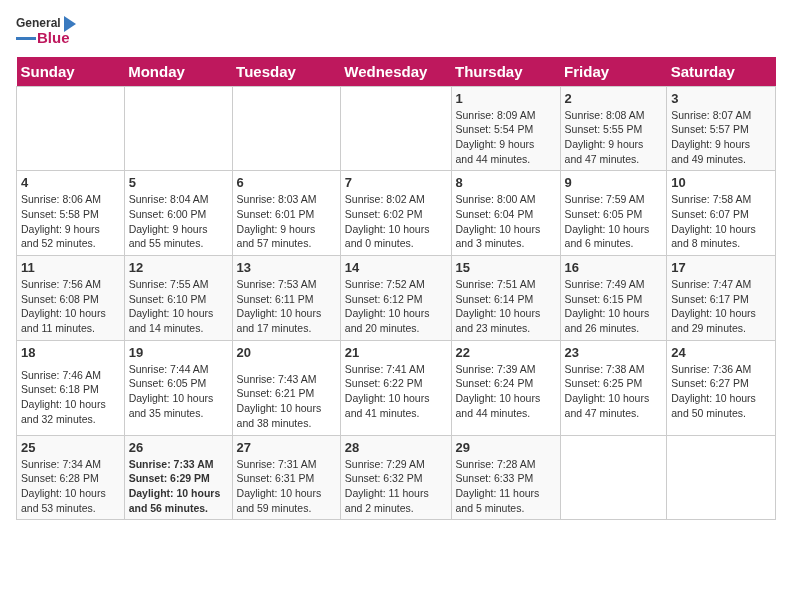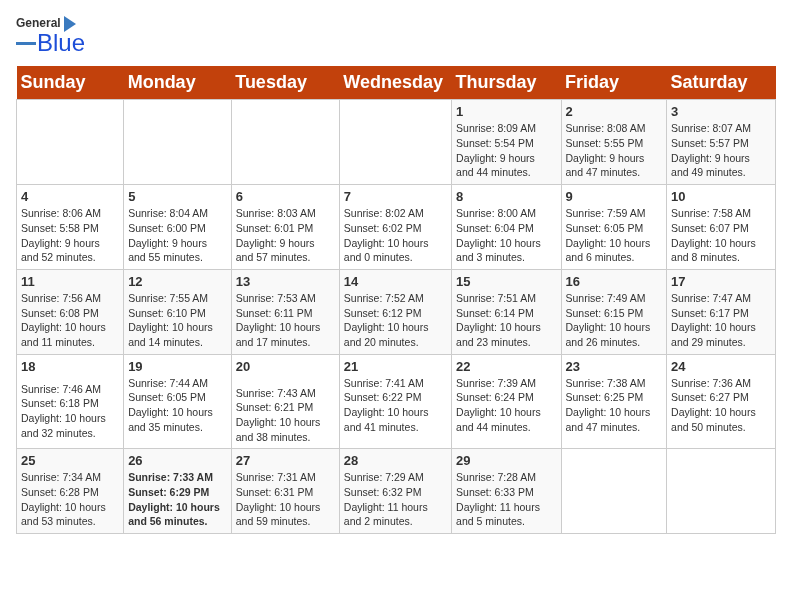--- a/index.html
+++ b/index.html
@@ -32,25 +32,25 @@
       font-size: 16px;
       font-weight: normal;
       color: #555;
     }
     table {
       width: 100%;
       border-collapse: collapse;
       font-size: 11px;
     }
     thead tr th {
-      background-color: #c2410c;
+      background-color: #be185d;
       color: #fff;
       padding: 6px 4px;
       text-align: left;
-      font-size: 18px;
+      font-size: 15px;
       font-weight: bold;
     }
     tbody tr td {
       vertical-align: top;
       border: 1px solid #ccc;
       padding: 4px;
       width: 113px;
       min-height: 80px;
       background: #fff;
     }
@@ -80,21 +80,21 @@
   <div class="logo">
   <div>
     <div style="display:flex;align-items:center;">
       <div style="display:flex;flex-direction:column;line-height:1.1;">
         <div style="display:flex;align-items:center;">
           <span style="font-size:12px;font-weight:bold;color:#333;">General</span>
           <div style="width:0;height:0;border-left:12px solid #3a7abf;border-top:8px solid transparent;border-bottom:8px solid transparent;margin-left:3px;"></div>
         </div>
         <div style="display:flex;align-items:center;margin-top:-2px;">
           <div style="width:20px;height:3px;background:#3a7abf;margin-right:1px;"></div>
-          <span style="font-size:24px;font-weight:normal;color:#1d4ed8;">Blue</span>
+          <span style="font-size:15px;font-weight:bold;color:#be185d;">Blue</span>
         </div>
       </div>
     </div>
   </div>
 </div>
   <div class="title-block">
     <h1></h1>
     <h2></h2>
   </div>
 </div>

